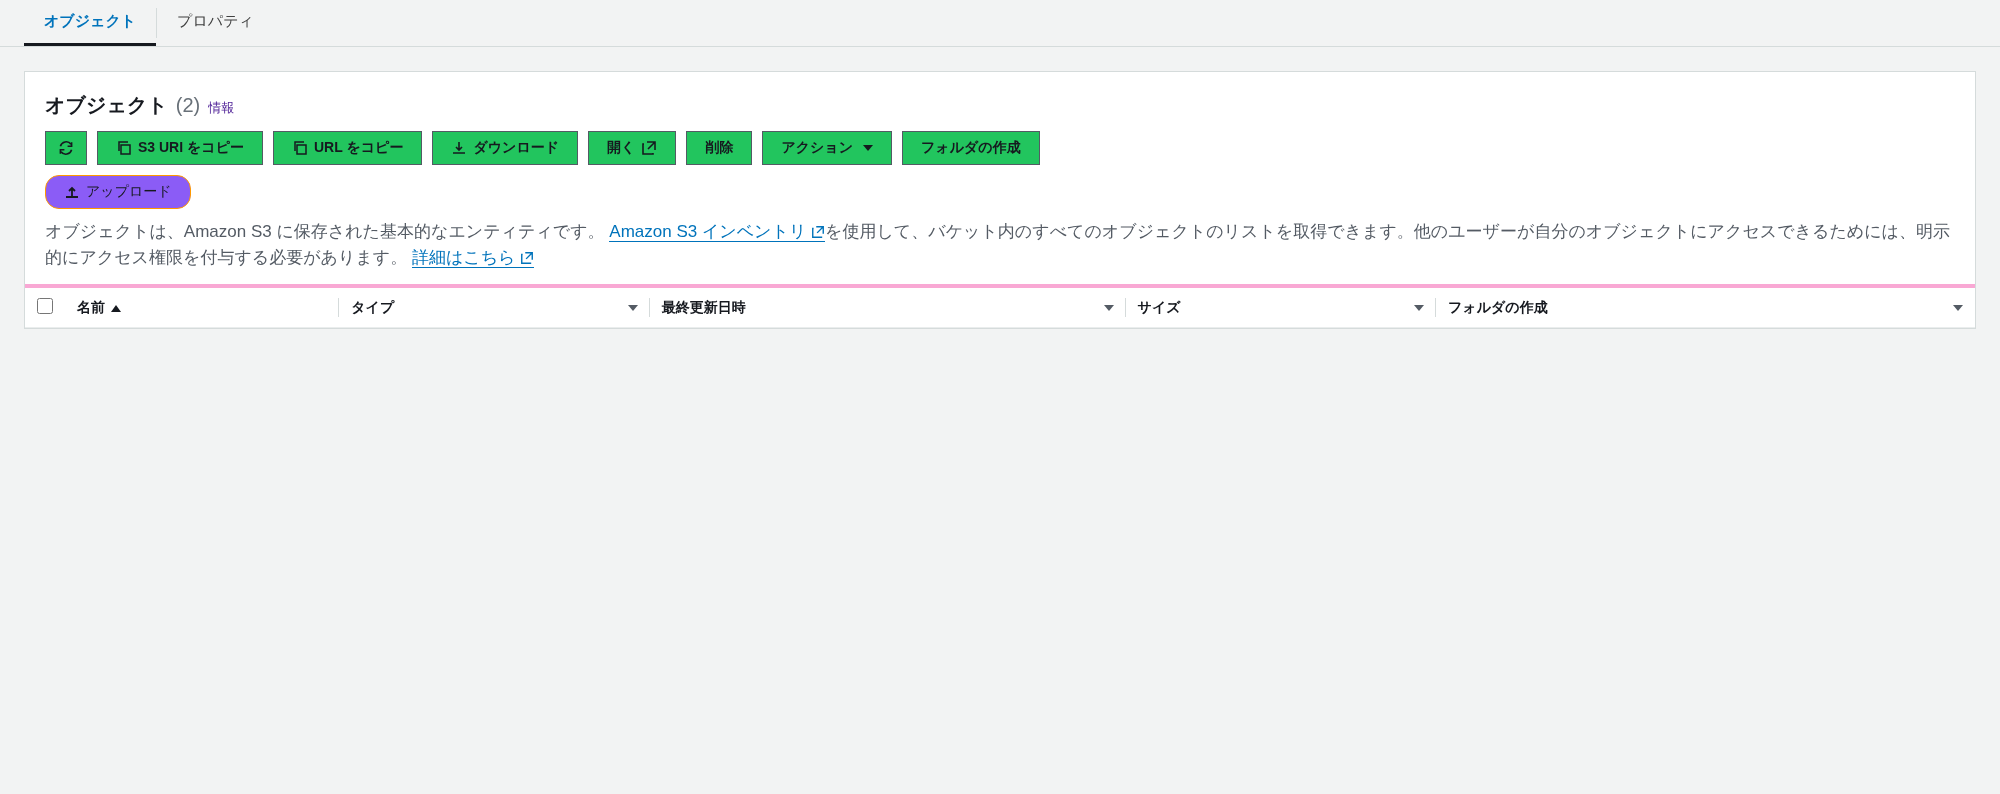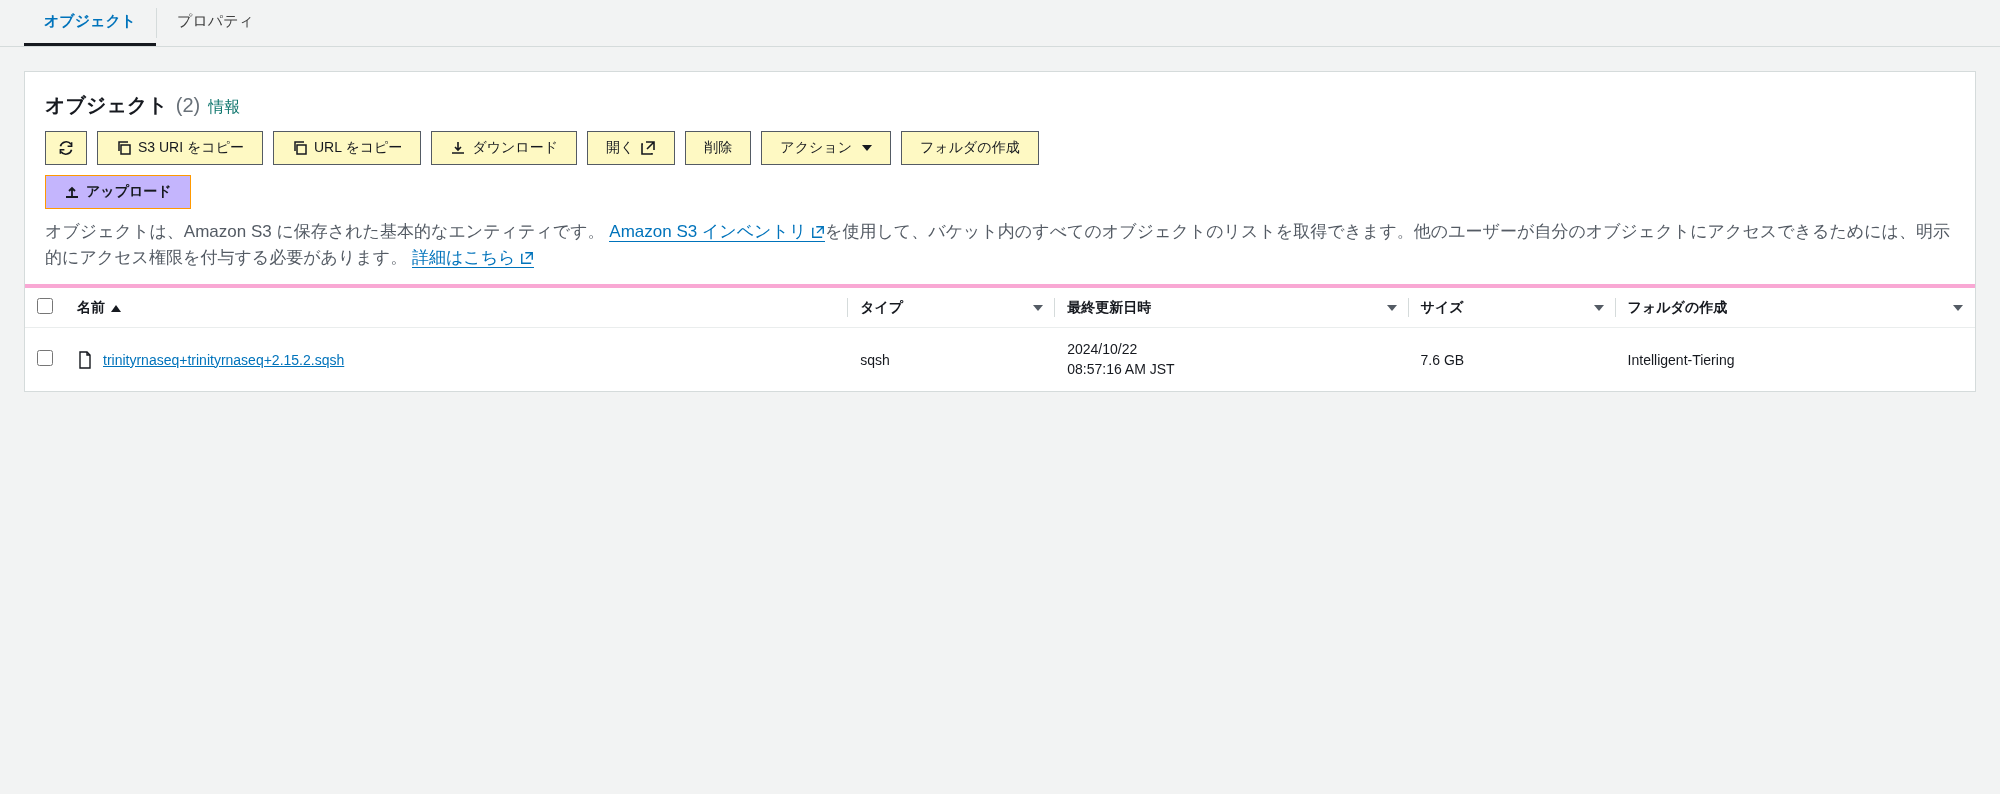--- a/index.html
+++ b/index.html
@@ -9,26 +9,26 @@
 .tab { padding: 12px 20px; cursor: pointer; font-size: 15px; color: #404040; position: relative; }
 .tab.active { color: #0073bb; font-weight: 700; border-bottom: 3px solid #16191f; }
 .tab-div { width: 1px; background: #d5dbdb; margin: 8px 0; }
 
 .panel { background: #fff; margin: 24px; border: 1px solid #d5dbdb; padding: 20px 0 0 0; }
 .panel-inner { padding: 0 20px; }
 
 .header-row { display: flex; align-items: baseline; gap: 8px; margin-bottom: 12px; }
 .title { font-size: 20px; font-weight: 700; }
 .count { font-size: 20px; color: #687078; font-weight: 400; }
-.info-link { color: #0f766e; font-size: 16px; cursor: pointer; }
+.info-link { color: #4c1d95; font-size: 13px; cursor: pointer; }
 
 .toolbar { display: flex; gap: 10px; flex-wrap: wrap; margin-bottom: 10px; }
-.btn { display: inline-flex; align-items: center; gap: 6px; background: #fef9c3; border: 1px solid #545b64; padding: 6px 18px; font-size: 14px; cursor: pointer; color: #16191f; font-weight: 400; height: 34px; }
+.btn { display: inline-flex; align-items: center; gap: 6px; background: #22c55e; border: 1px solid #545b64; padding: 6px 18px; font-size: 14px; cursor: pointer; color: #16191f; font-weight: 700; height: 34px; }
 .btn.icon-only { padding: 6px 12px; }
-.btn.primary { background: #c4b5fd; border-color: #ff9900; color: #16191f; font-weight: 700; }
+.btn.primary { background: #8b5cf6; border-color: #ff9900; color: #16191f; font-weight: 400; border-radius: 14px; }
 .btn svg { width: 16px; height: 16px; }
 .caret-down { width: 0; height: 0; border-left: 5px solid transparent; border-right: 5px solid transparent; border-top: 6px solid #16191f; margin-left: 4px; }
 
 .desc { font-size: 17px; color: #545b64; line-height: 1.5; margin-bottom: 14px; }
 .desc a { color: #0073bb; text-decoration: none; border-bottom: 1px solid #0073bb; }
 .ext-icon { display: inline-block; vertical-align: -2px; }
 
 .search-row { display: flex; align-items: center; justify-content: space-between; margin-bottom: 8px; }
 .search-box { position: relative; width: 410px; }
 .search-box input { width: 100%; padding: 8px 10px 8px 34px; border: 1px solid #545b64; font-size: 14px; font-style: italic; color: #687078; }
@@ -146,31 +146,15 @@
         <th><span>タイプ</span><span class="filter-ind"></span></th>
         <th><span>最終更新日時</span><span class="filter-ind"></span></th>
         <th class="size-col">
             <span style="float:left">サイズ</span>
             <span class="filter-ind"></span>
           </th>
         <th><span>フォルダの作成</span><span class="filter-ind"></span></th>
       </tr>
     </thead>
     <tbody id="tbody">
-        <tr>
-          <td class="chk"><input type="checkbox" style=""></td>
-          <td>
-            <div class="name-cell">
-              <svg class="file-icon" viewBox="0 0 16 18" fill="none" stroke="#16191f" stroke-width="1.4">
-                <path d="M3 1h7l3 3v13H3z"></path>
-                <path d="M10 1v3h3"></path>
-              </svg>
-              <a href="#">trinityrnaseq+trinityrnaseq+2.15.2.sqsh</a>
-            </div>
-          </td>
-          <td>sqsh</td>
-          <td class="lm-cell">2024/10/22<br>08:57:16 AM JST</td>
-          <td class="size-col">7.6 GB</td>
-          <td>Intelligent-Tiering</td>
-        </tr>
       </tbody>
   </table>
 </div>
 
 </body></html>

